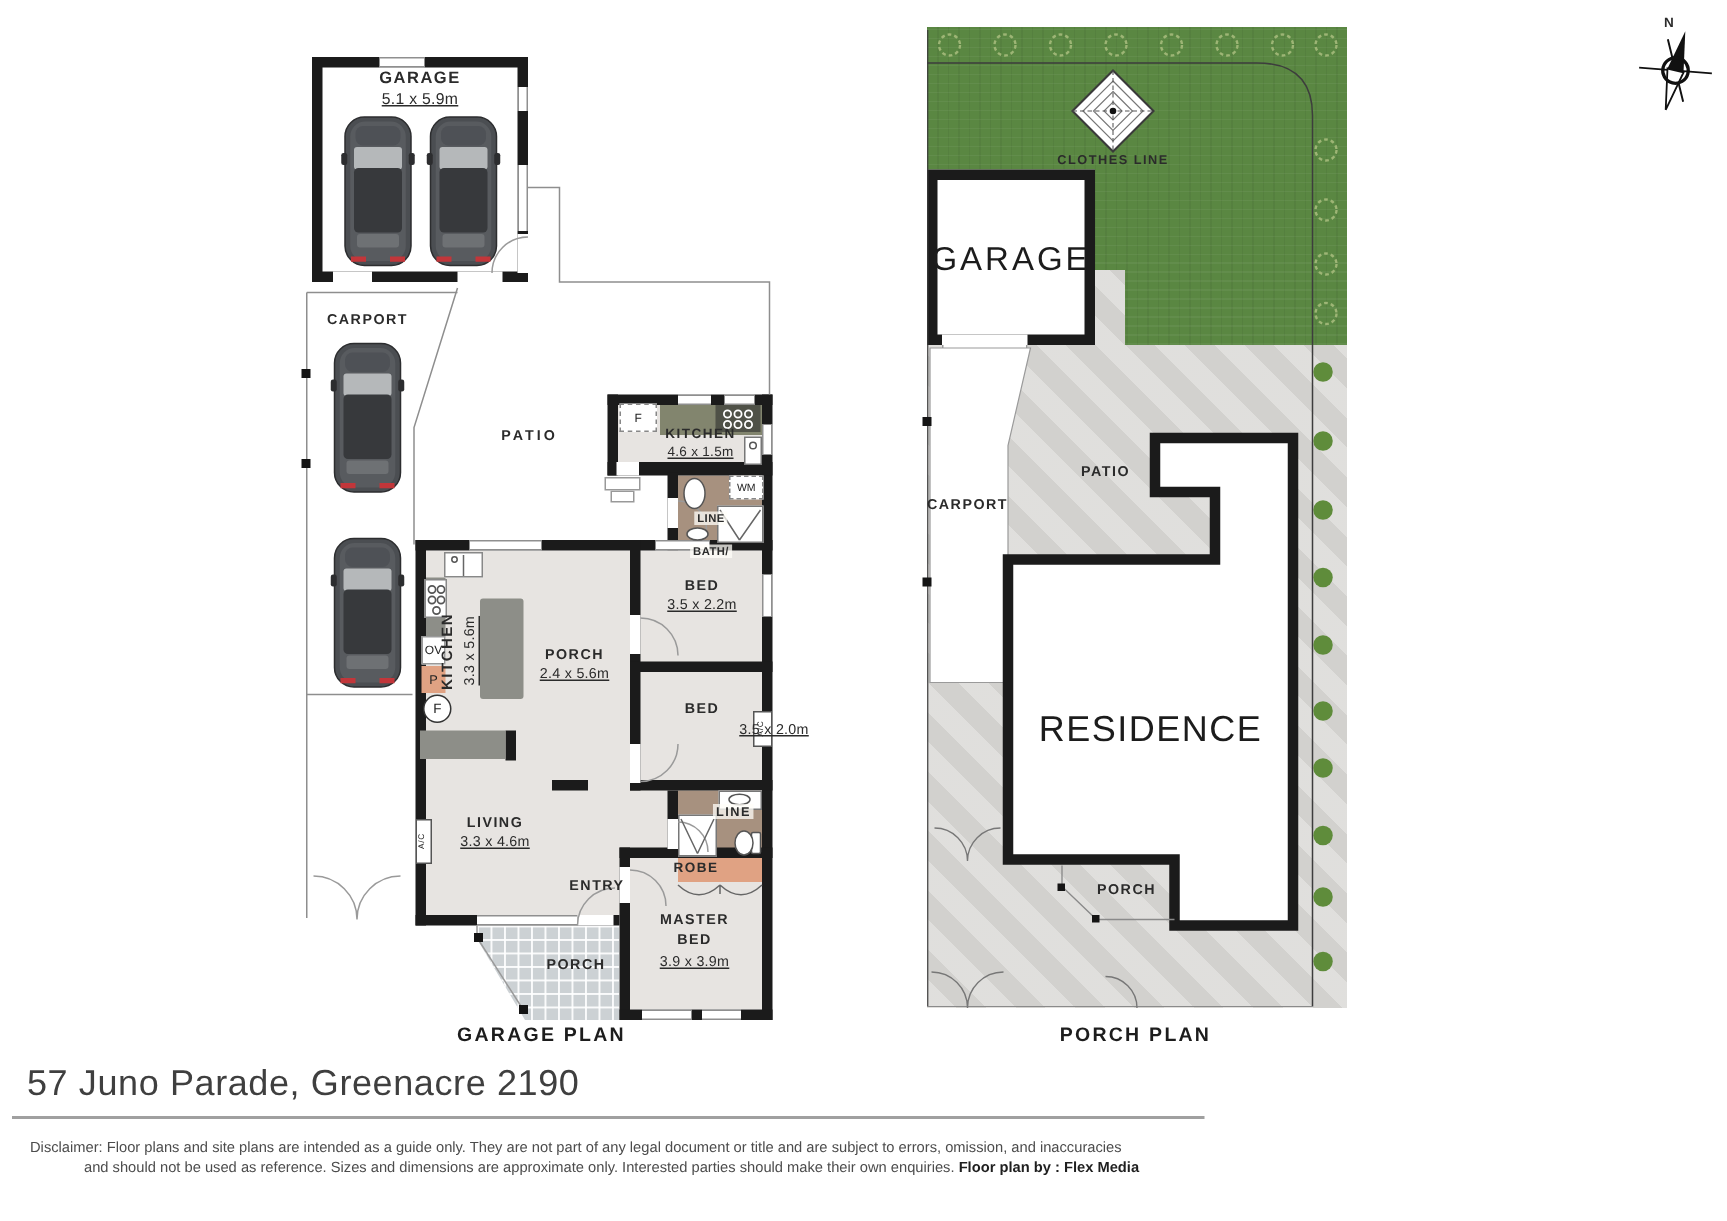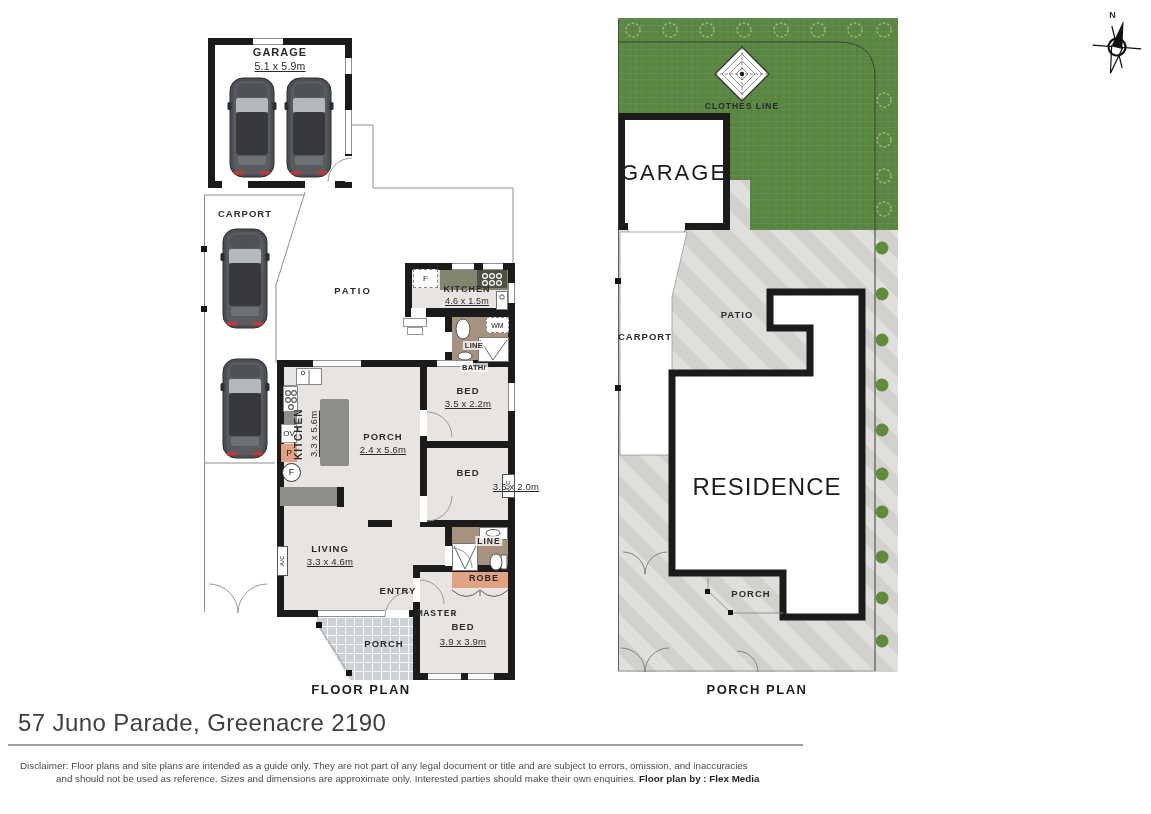--- a/index.html
+++ b/index.html
@@ -292,27 +292,27 @@
 <div class="rm dm" style="left:468px;top:398px;">3.5 x 2.2m</div>
 <div class="rm nm" style="left:468px;top:467px;">BED</div>
 <div class="rm dm" style="left:484px;top:481px;margin-left:32px;">3.5 x 2.0m</div>
 <div class="vrm nm" style="left:293px;top:398px;font-size:10px;">KITCHEN</div>
 <div class="vrm dm" style="left:308px;top:398px;">3.3 x 5.6m</div>
 <div class="rm nm" style="left:383px;top:431px;">PORCH</div>
 <div class="rm dm" style="left:383px;top:444px;">2.4 x 5.6m</div>
 <div class="rm nm" style="left:330px;top:543px;">LIVING</div>
 <div class="rm dm" style="left:330px;top:556px;">3.3 x 4.6m</div>
 <div class="rm nm lblbg" style="left:489px;top:536px;font-size:8.5px;">LINE</div>
-<div class="rm nm" style="left:484px;top:573px;font-size:9px;">ROBE</div>
-<div class="rm nm" style="left:437px;top:608px;font-family:Liberation Mono, monospace;">MASTER</div>
+<div class="rm nm" style="left:464px;top:573px;font-size:9px;">ROBE</div>
+<div class="rm nm" style="left:463px;top:608px;">MASTER</div>
 <div class="rm nm" style="left:463px;top:621px;">BED</div>
 <div class="rm dm" style="left:463px;top:636px;">3.9 x 3.9m</div>
 <div class="rm nm" style="left:398px;top:585px;">ENTRY</div>
 <div class="rm nm" style="left:384px;top:638px;">PORCH</div>
-<div class="rm nm" style="left:361px;top:682px;font-size:13px;letter-spacing:1.5px;color:#1d1d1d;">FLOOR PLAN</div>
+<div class="rm nm" style="left:361px;top:682px;font-size:13px;letter-spacing:1.5px;color:#1d1d1d;">GARAGE PLAN</div>
 
 <div class="rm nm" style="left:742px;top:101px;font-size:8.5px;">CLOTHES LINE</div>
 <div class="rm" style="left:674px;top:160px;font-size:22px;letter-spacing:2px;color:#1c1c1c;">GARAGE</div>
 <div class="rm nm" style="left:645px;top:331px;">CARPORT</div>
 <div class="rm nm" style="left:737px;top:309px;">PATIO</div>
 <div class="rm" style="left:767px;top:473px;font-size:24px;letter-spacing:1px;color:#1c1c1c;">RESIDENCE</div>
 <div class="rm nm" style="left:751px;top:588px;">PORCH</div>
 <div class="rm nm" style="left:757px;top:682px;font-size:13px;letter-spacing:1.5px;color:#1d1d1d;">PORCH PLAN</div>
 <div class="rm nm" style="left:1113px;top:10px;font-size:9px;">N</div>
 

